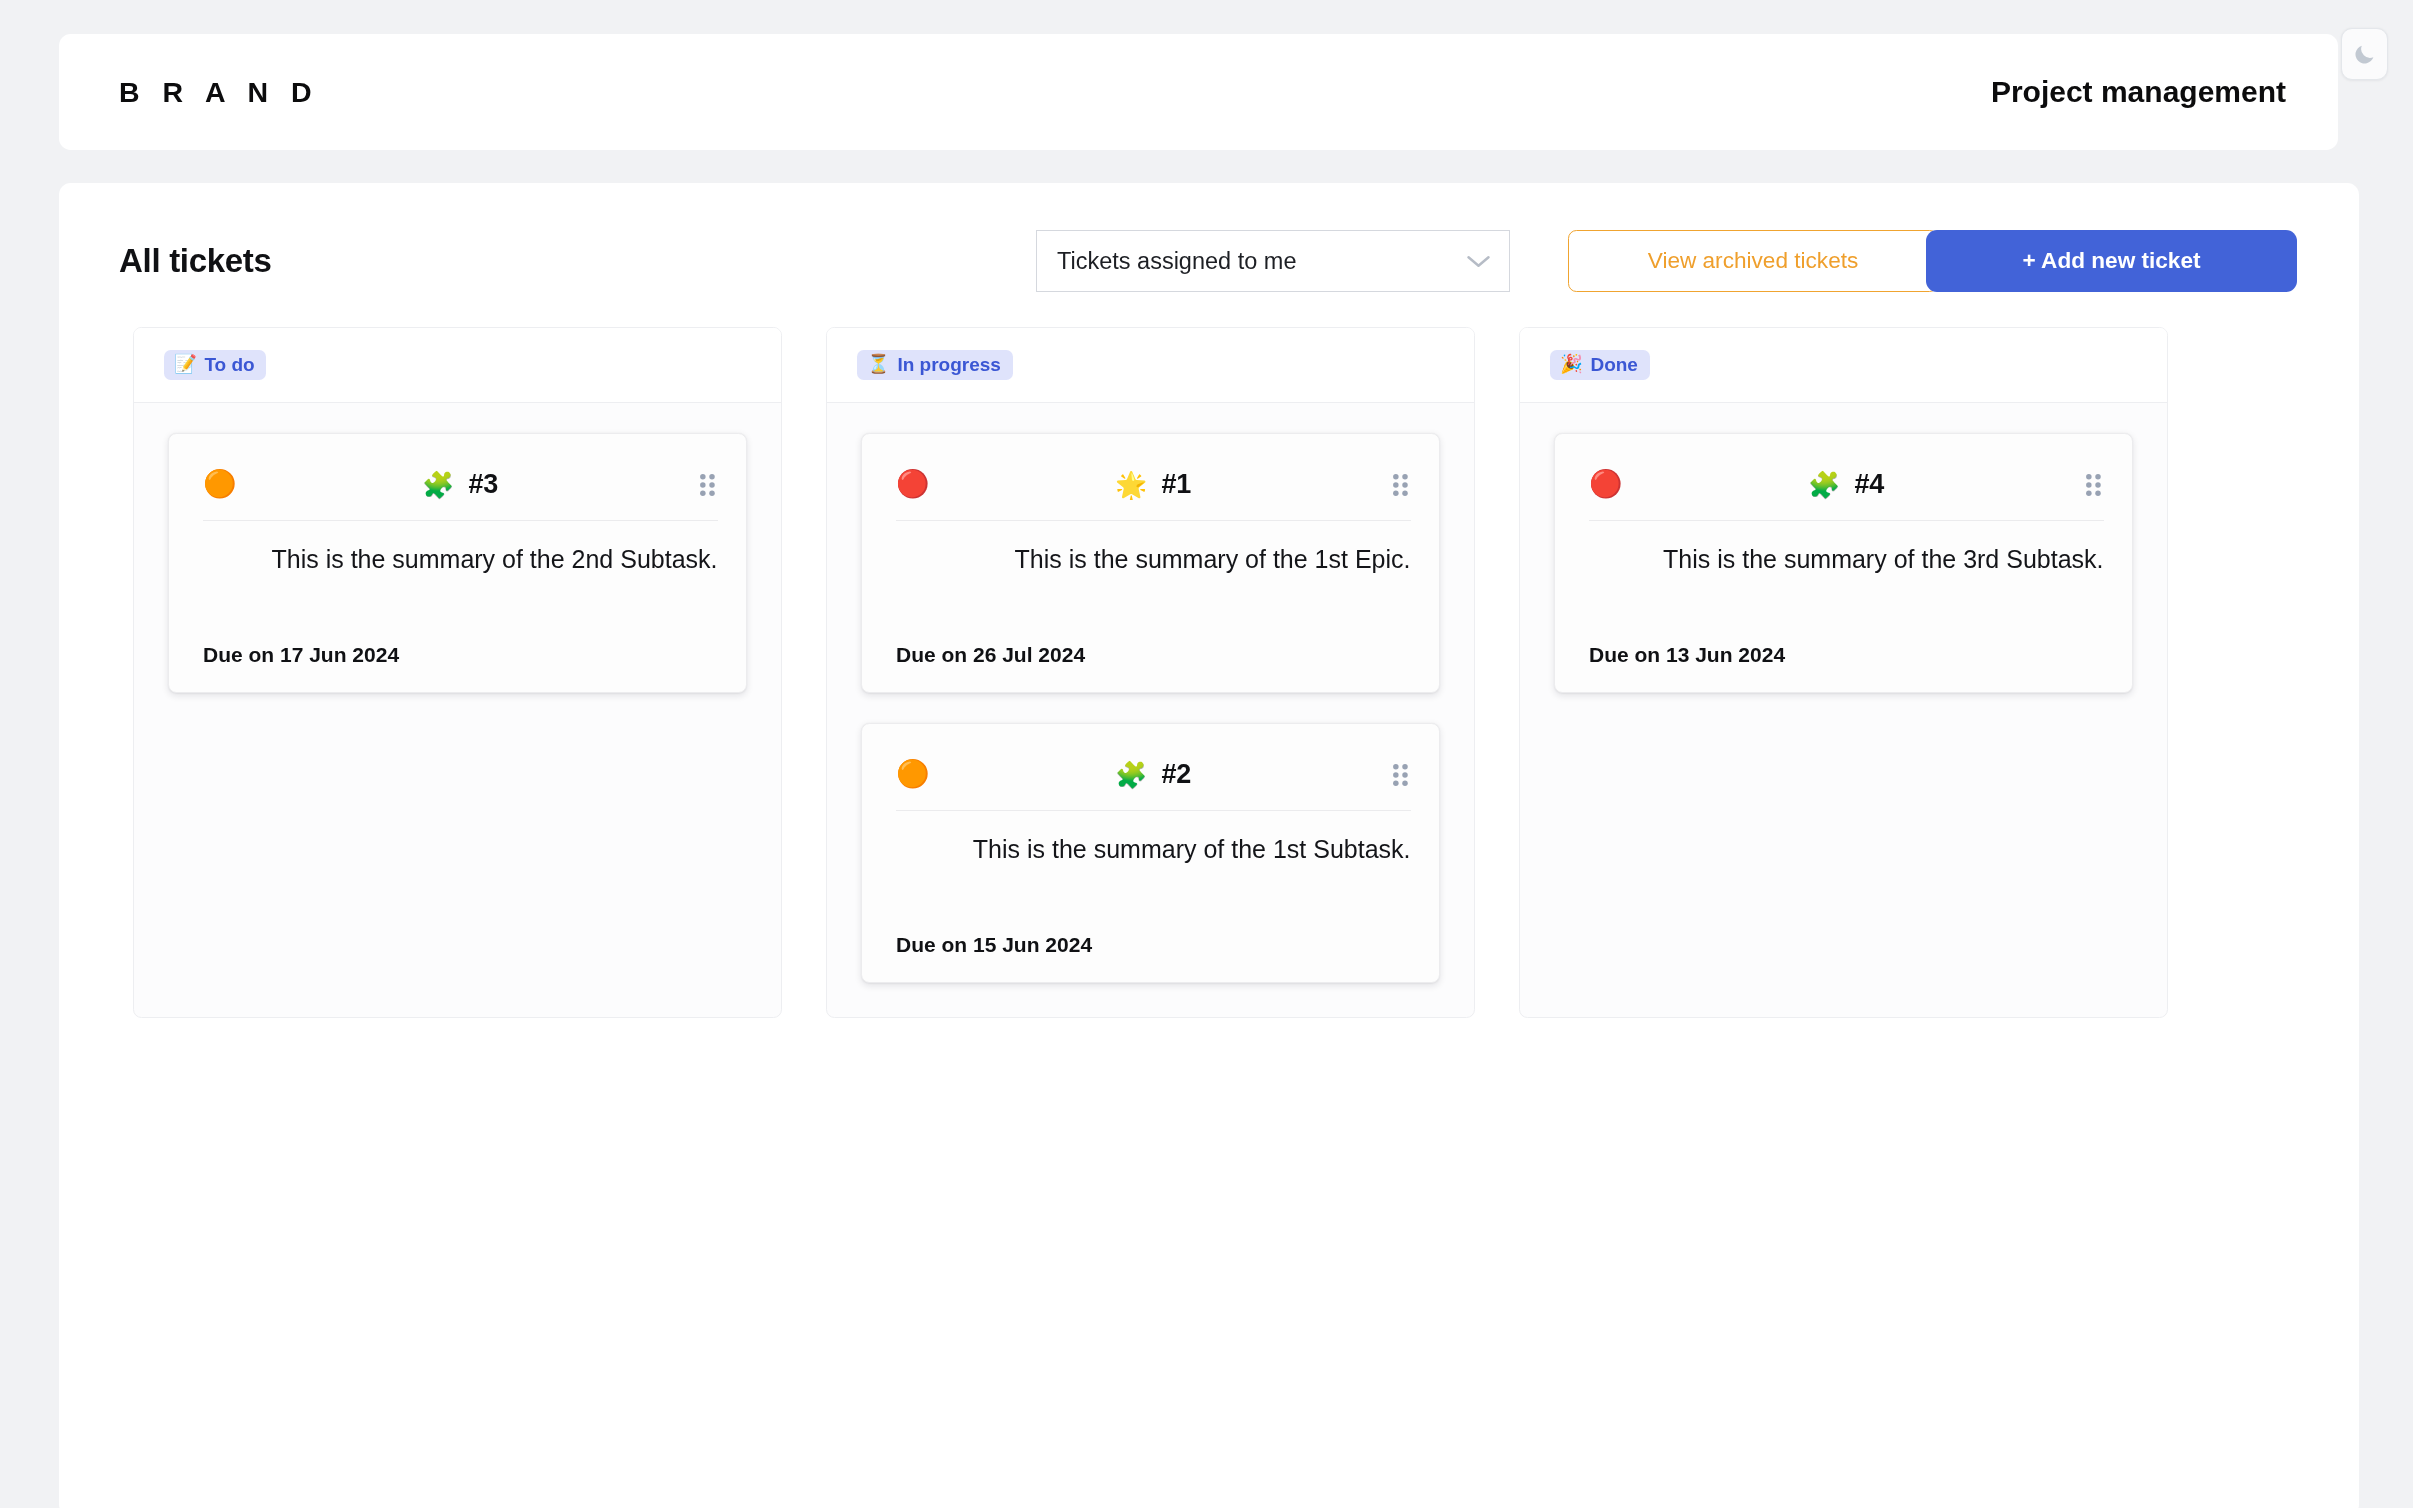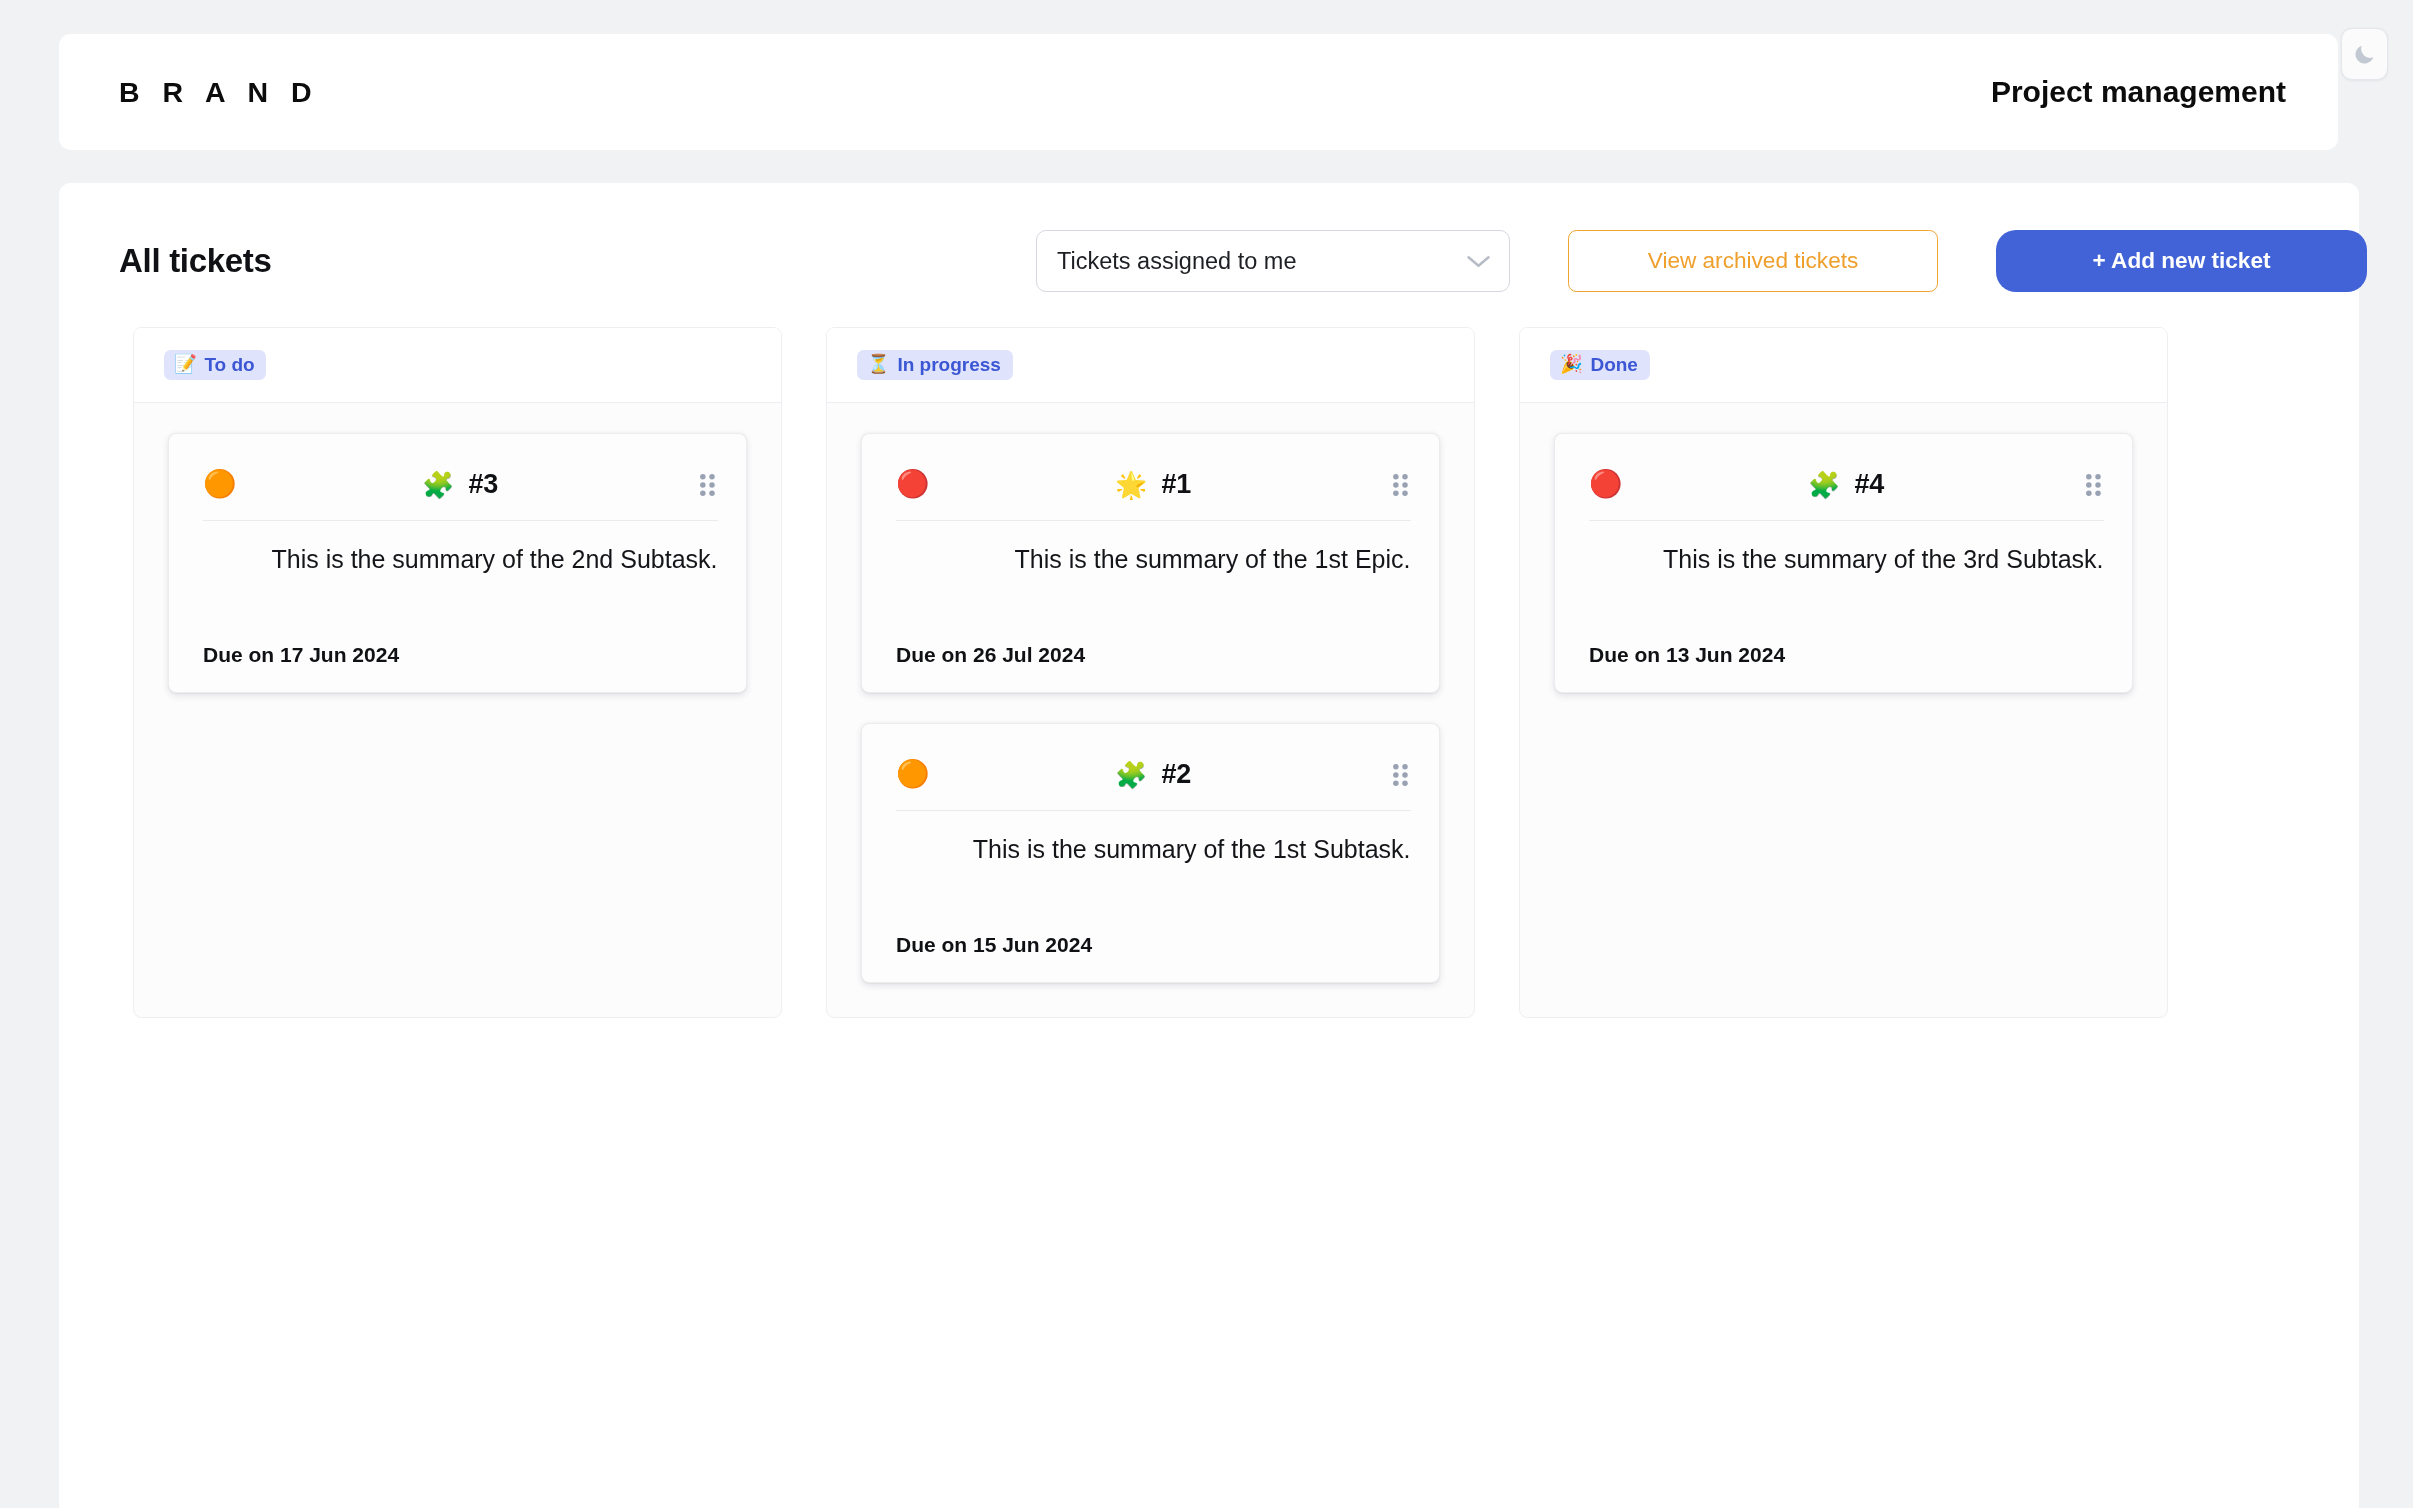--- a/index.html
+++ b/index.html
@@ -47,43 +47,43 @@
     display: flex; align-items: center;
   }
   .all-tickets {
     font-size: 33px; font-weight: 700; color: #101114;
     letter-spacing: -0.3px; flex: 0 0 auto;
   }
 
   .select-wrap {
     position: absolute; left: 917px; top: 0;
     width: 474px; height: 62px;
-    border: 1.7px solid #d5d8de; border-radius: 10px;
+    border: 1.7px solid #d5d8de; border-radius: 0;
     background: #fff; display: flex; align-items: center;
     padding: 0 18.4px 0 20px;
   }
   .select-value {
     font-size: 23.5px; color: #1d1f24; flex: 1 1 auto;
     white-space: nowrap; overflow: hidden;
   }
   .chev { width: 25px; height: 15px; flex: 0 0 auto; }
 
   .btn-archive {
     position: absolute; left: 1449px; top: 0;
     width: 370px; height: 62px;
     border: 1.7px solid #f0a430; border-radius: 8.4px;
     background: #fff; color: #ef9f2c;
     font-size: 22.6px; font-weight: 400;
     display: flex; align-items: center; justify-content: center;
     white-space: nowrap;
   }
   .btn-add {
-    position: absolute; left: 1877px; top: 0;
+    position: absolute; left: 1807px; top: 0;
     width: 371px; height: 62px;
-    border: none; border-radius: 20px;
+    border: none; border-radius: 11px;
     background: #4263d8; color: #ffffff;
     font-size: 22.6px; font-weight: 700;
     display: flex; align-items: center; justify-content: center;
     white-space: nowrap;
   }
 
   
   .board {
     position: absolute; left: 74px; top: 144px;
     width: 2160px; display: flex; gap: 44px;

